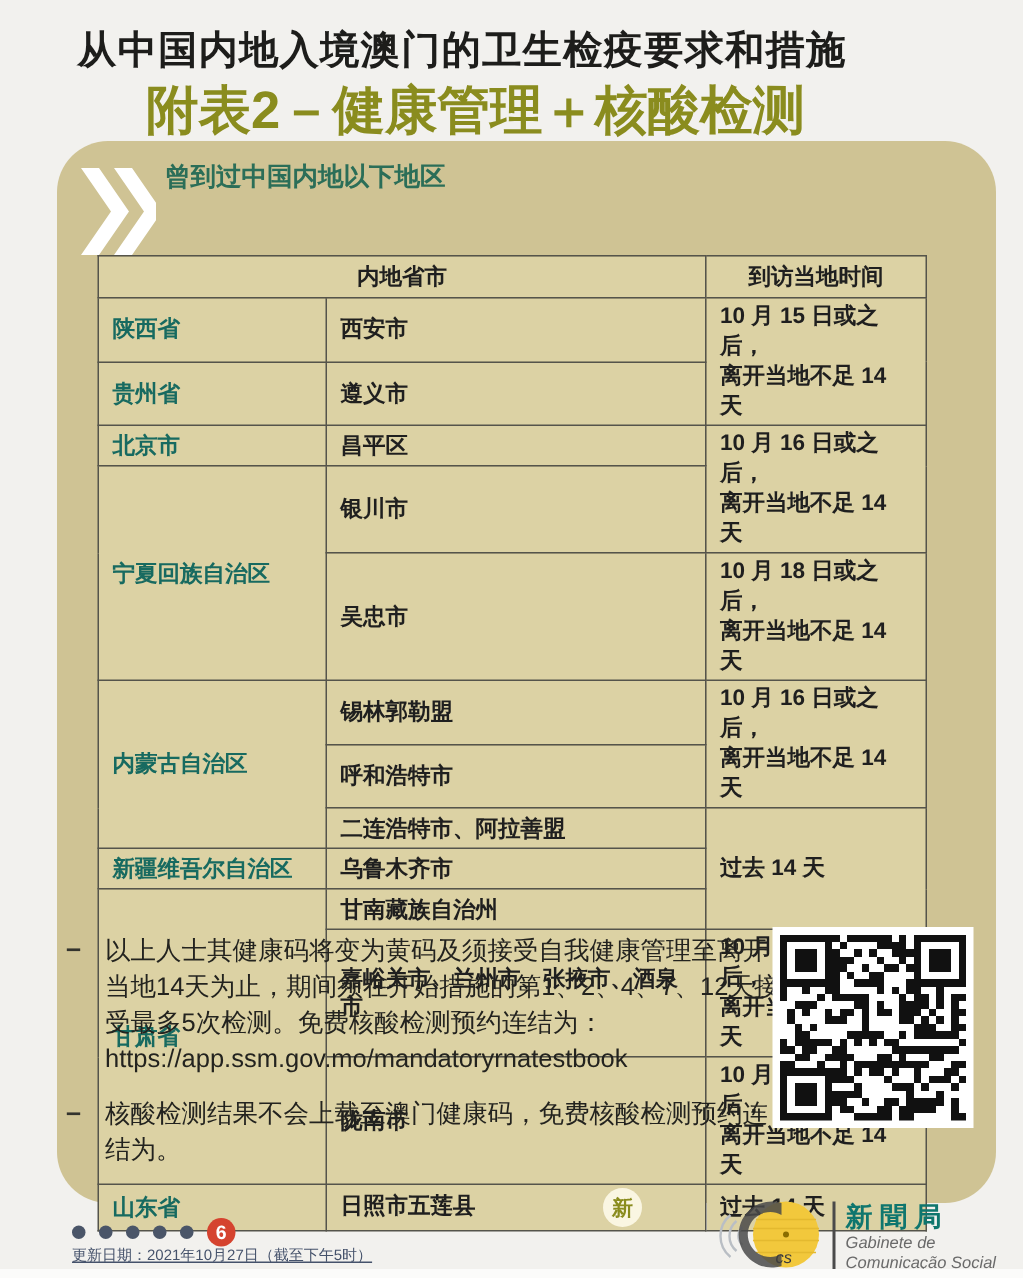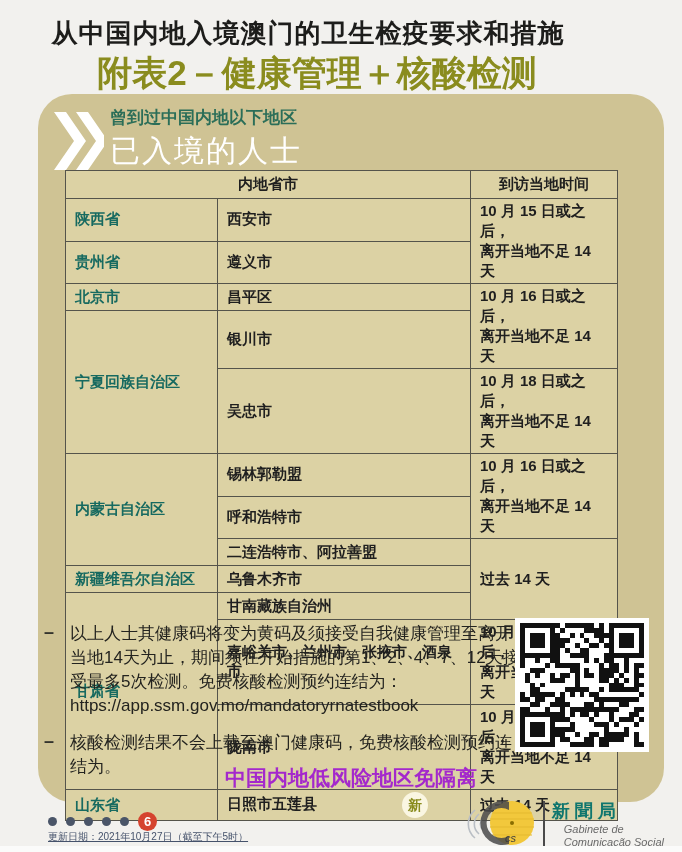--- a/index.html
+++ b/index.html
@@ -78,40 +78,39 @@
     color:#fff; font-size:13px; font-weight:bold; text-align:center; line-height:19px;
   }
   .update-date {
     position:absolute; left:48px; top:830px; font-size:10px; color:#45526b; font-weight:500;text-decoration:underline;
   }
 
   .gcs-logo { position:absolute; right:18px; top:796px; display:flex; align-items:center; }
   .gcs-mark { width:76px; height:56px; }
   .gcs-divider { width:2px; height:46px; background:#4a4a4a; margin:0 7px 0 2px; }
   .gcs-zh { font-size:18px; color:#0f766e; letter-spacing:5px; font-weight:700; }
-  .gcs-pt { font-size:11px; color:#6a6a6a; font-style:italic; line-height:13px;margin-left:12px; }
+  .gcs-pt { font-size:11px; color:#6a6a6a; font-style:italic; line-height:13px; }
 
   .bottom-strip { position:absolute; left:0; bottom:0; width:682px; height:6px; background:#fbfbfa; }
 </style>
 </head>
 <body>
 
 <div class="page-title">从中国内地入境澳门的卫生检疫要求和措施</div>
 <div class="page-subtitle">附表2－健康管理＋核酸检测</div>
 
 <div class="card">
 
   <div class="card-header">
     <svg class="chevrons" viewBox="0 0 52 62">
       <path d="M2 2 L22 31 L2 60 L14 60 L34 31 L14 2 Z" fill="#ffffff"></path>
       <path d="M24 2 L44 31 L24 60 L36 60 L56 31 L36 2 Z" fill="#ffffff"></path>
     </svg>
     <div class="card-head-text">
       <div class="card-tagline">曾到过中国内地以下地区</div>
-      <div class="card-heading">已入境的人士</div>
     </div>
   </div>
 
   <table class="info">
     <colgroup>
         <col class="c-prov">
         <col class="c-city">
         <col class="c-time">
       </colgroup>
     <tbody>
@@ -441,21 +440,20 @@
           <rect x="18" y="0" width="7" height="7"></rect>
           <rect x="19" y="1" width="5" height="5" fill="#fff"></rect>
           <rect x="20" y="2" width="3" height="3"></rect>
           <rect x="0" y="18" width="7" height="7"></rect>
           <rect x="1" y="19" width="5" height="5" fill="#fff"></rect>
           <rect x="2" y="20" width="3" height="3"></rect>
         </g>
       </svg>
   </div>
 
-  <div class="card-highlight">中国内地低风险地区免隔离</div>
 </div>
 
 <div class="footer-dots">
   <div class="dot"></div>
   <div class="dot"></div>
   <div class="dot"></div>
   <div class="dot"></div>
   <div class="dot"></div>
   <div class="page-badge">6</div>
 </div>

